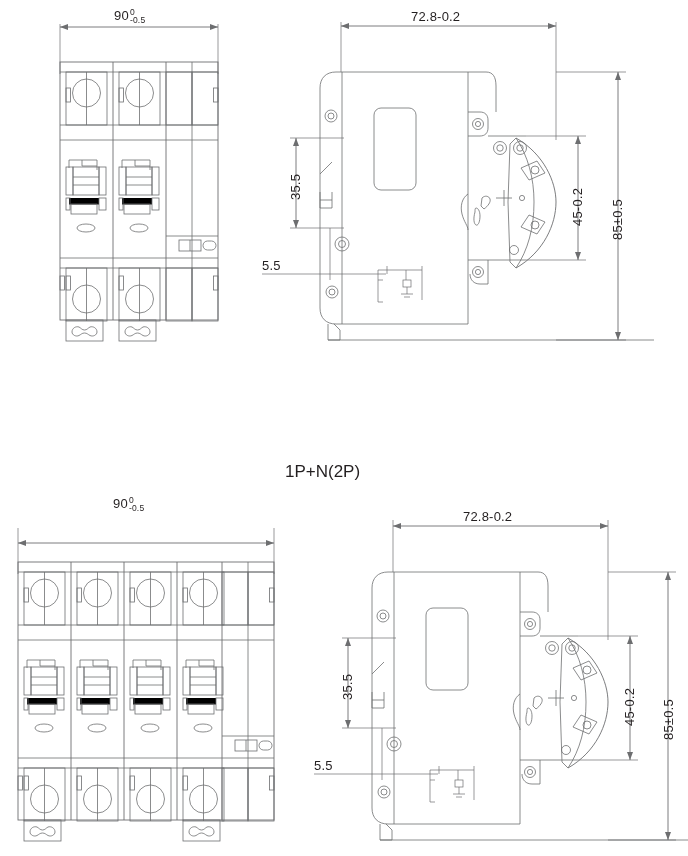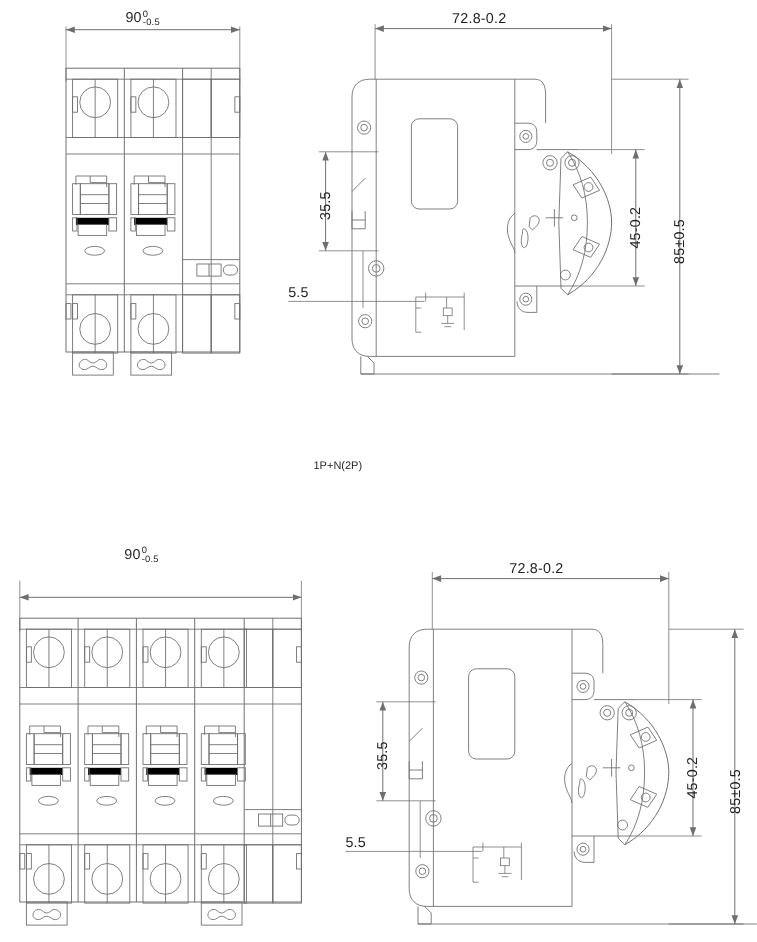--- a/index.html
+++ b/index.html
@@ -36,21 +36,22 @@
   }
   .dim-label {
     font-size: 13px;
     letter-spacing: 0.2px;
   }
   .vert {
     transform-origin: left top;
     transform: rotate(-90deg);
   }
   .caption {
-    font-size: 10px;
+    font-size: 17px;
+    margin-top: 44px;
   }
   .tol {
     display: inline-block;
     vertical-align: middle;
     font-size: 8.5px;
     line-height: 1.05;
     text-align: left;
     margin-left: 1px;
     position: relative;
     top: -0.5px;

